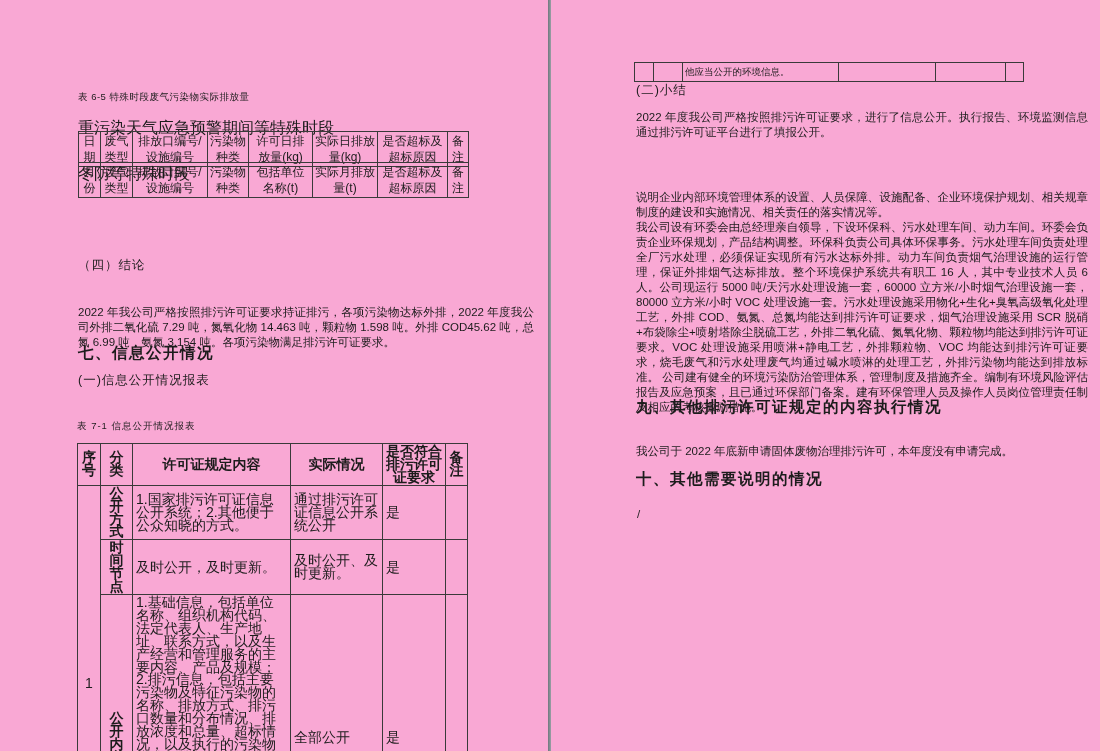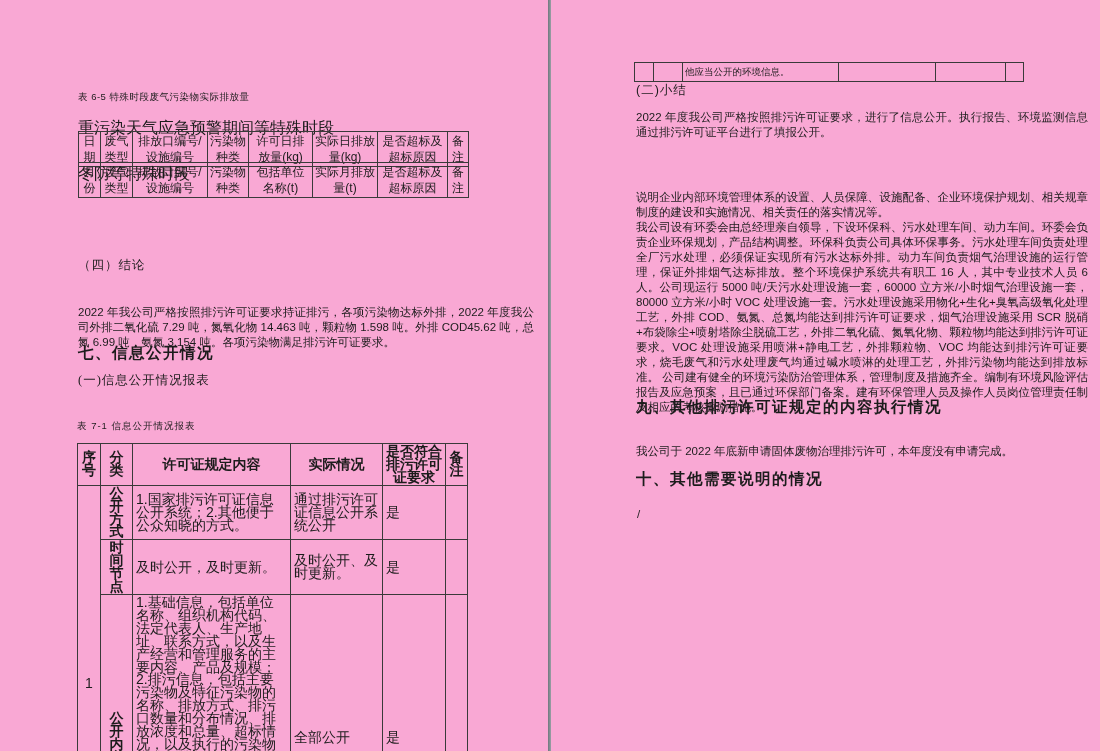--- a/index.html
+++ b/index.html
@@ -93,21 +93,21 @@
     </tr>
   </tbody>
     </table>
 
   <div class="abs sub-heading" style="left:78px;top:257px;">（四）结论</div>
 
   <div class="abs body-text" style="left:78px;top:288px;width:456px;margin-top:17px;">2022 年我公司严格按照排污许可证要求持证排污，各项污染物达标外排，2022 年度我公司外排二氧化硫 7.29 吨，氮氧化物 14.463 吨，颗粒物 1.598 吨。外排 COD45.62 吨，总氮 6.99 吨，氨氮 3.154 吨。各项污染物满足排污许可证要求。</div>
 
   <div class="abs section-heading" style="left:78px;top:343px;">七、信息公开情况</div>
 
-  <div class="abs sub-heading" style="left:78px;top:372px;font-family:Liberation Serif, serif;">(一)信息公开情况报表</div>
+  <div class="abs sub-heading" style="left:78px;top:372px;">(一)信息公开情况报表</div>
 
   <div class="abs caption-center" style="left:77px;top:420px;width:390px;">表 7-1 信息公开情况报表</div>
 
   <table class="abs t71" style="left:77px;top:443px;">
     <colgroup>
       <col style="width:23px">
         <col style="width:32px">
         <col style="width:158px">
       <col style="width:92px">
         <col style="width:63px">

